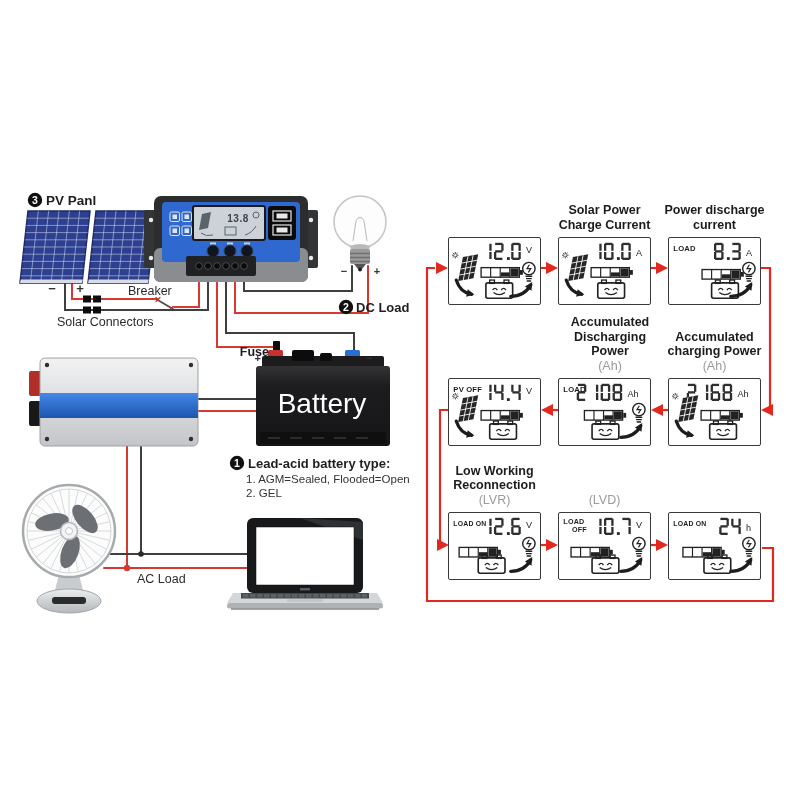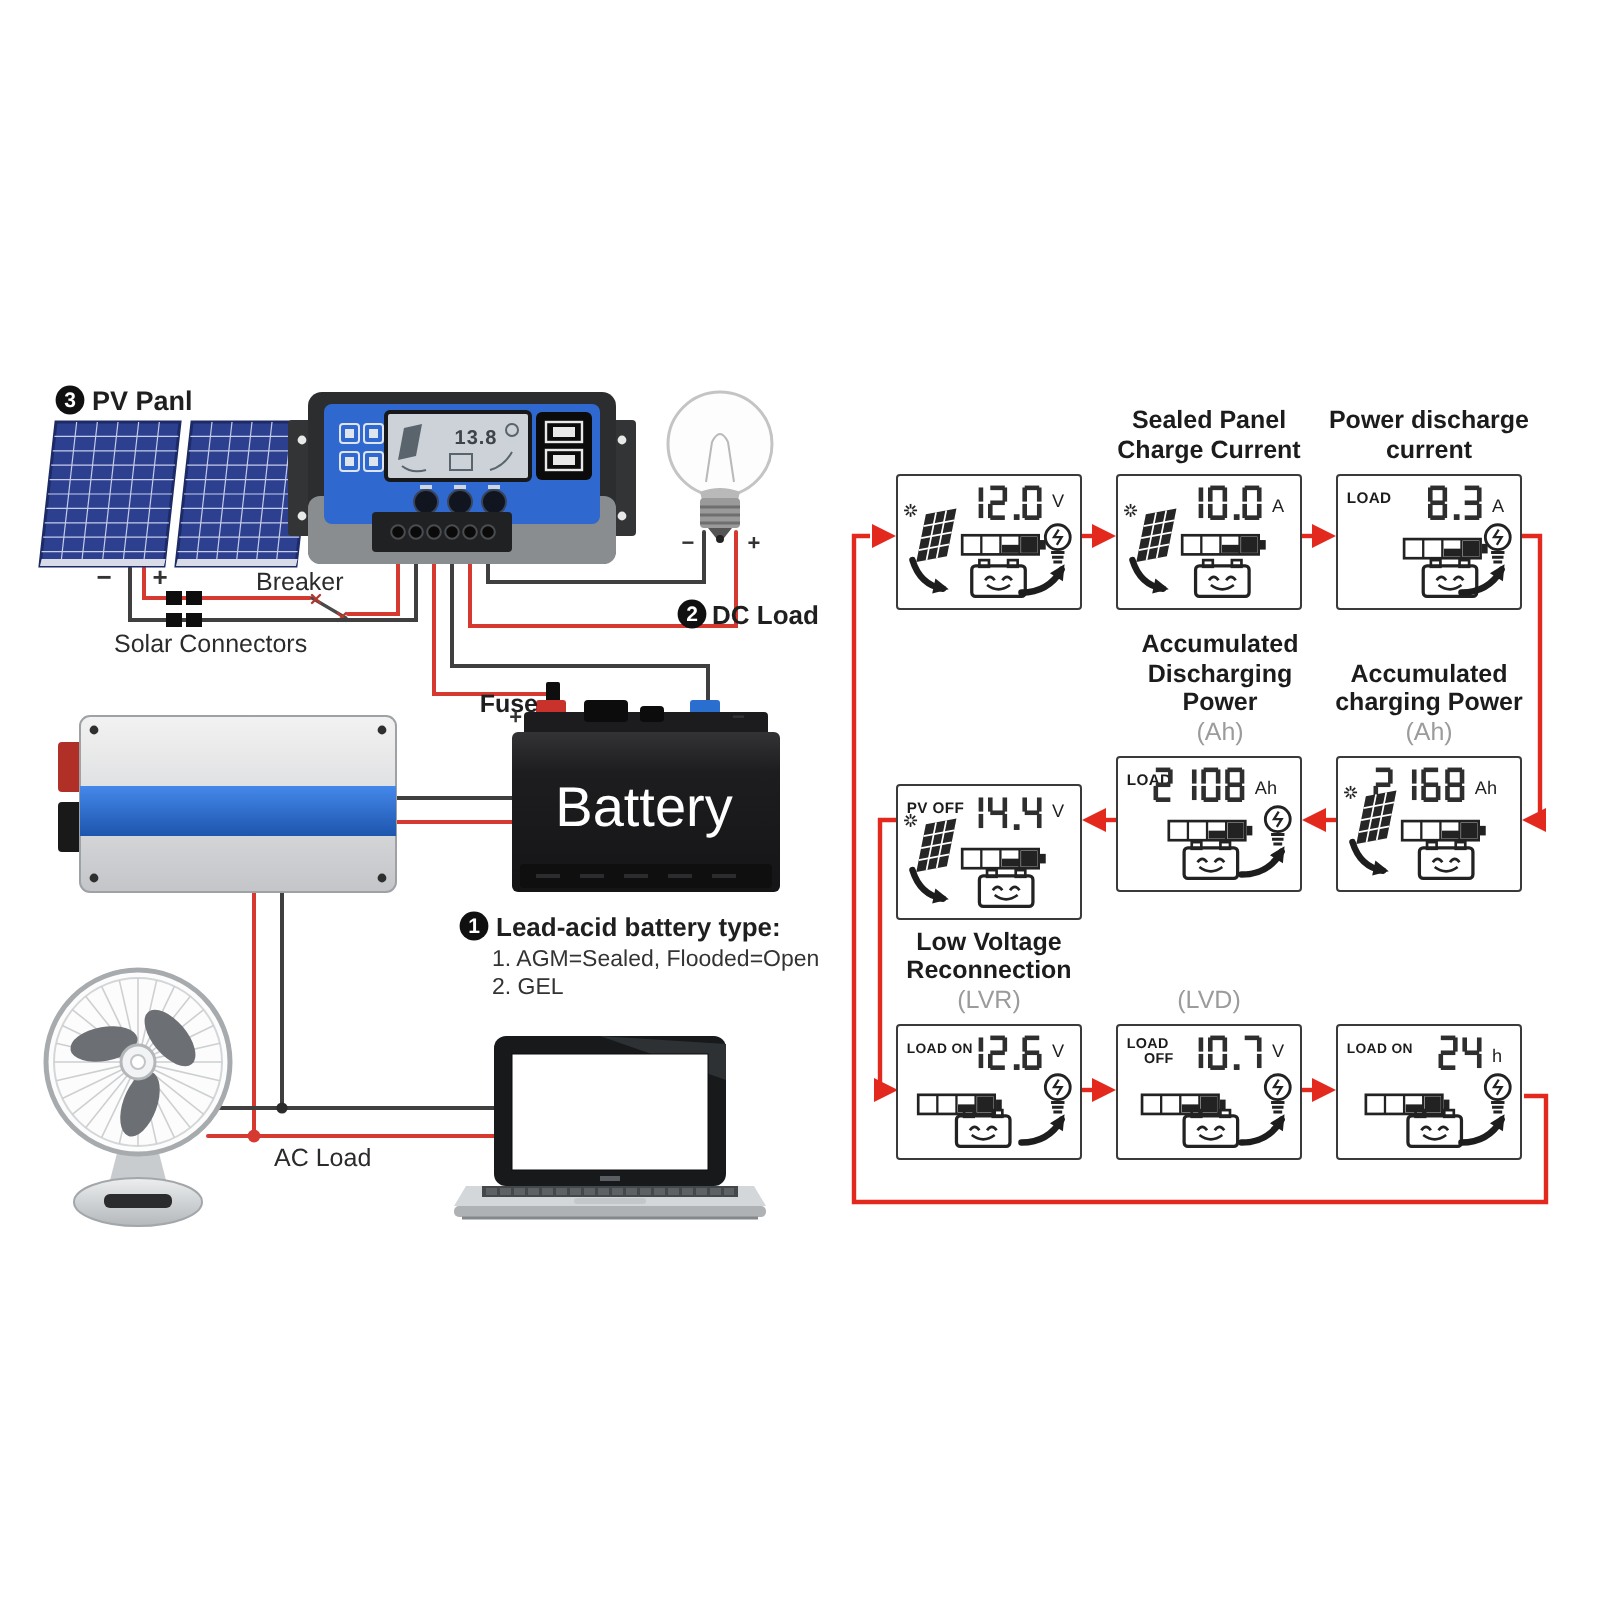--- a/index.html
+++ b/index.html
@@ -365,21 +365,21 @@
           <g transform="translate(25,59) rotate(12)">
             <path d="M1 0 L-7 4 L-7 -4 Z" fill="#1d1d1d"></path>
           </g>
           <path d="M64 61 Q78 61 85 49" fill="none" stroke="#1d1d1d" stroke-width="3.4" stroke-linecap="round"></path>
           <g transform="translate(86,47) rotate(-58)">
             <path d="M1 0 L-7 4 L-7 -4 Z" fill="#1d1d1d"></path>
           </g>
         </svg>
       </div>
       <div class="cell-title" style="left: 548.5px; top: 186px; width: 112px; height: 46px;">
-        <span class="t">Sealed Panel Charge Current</span>
+        <span class="t">Solar Power Charge Current</span>
       </div>
       <div class="lcd-box" style="left: 558px; top: 237px; width: 93px; height: 68px;">
         <svg width="90" height="65" viewBox="0 0 93 68" xmlns="http://www.w3.org/2000/svg">
           <g fill="#2e2e2e">
             <rect x="41.6" y="6.0" width="2.4" height="7.4"></rect>
             <rect x="41.6" y="14.6" width="2.4" height="7.4"></rect>
             <rect x="47.7" y="5.0" width="7.6" height="2.4"></rect>
             <rect x="54.1" y="6.0" width="2.4" height="7.4"></rect>
             <rect x="54.1" y="14.6" width="2.4" height="7.4"></rect>
             <rect x="47.7" y="20.6" width="7.6" height="2.4"></rect>
@@ -468,21 +468,21 @@
             <rect x="44" y="47" width="28" height="16" rx="2" stroke-width="1.7"></rect>
             <path d="M51 54.5 q2.5 -3.5 5 0 M60 54.5 q2.5 -3.5 5 0" stroke-width="1.4"></path>
             <path d="M52 57 q6 4.5 12 0" stroke-width="1.4"></path>
           </g>
           <path d="M64 61 Q78 61 85 49" fill="none" stroke="#1d1d1d" stroke-width="3.4" stroke-linecap="round"></path>
           <g transform="translate(86,47) rotate(-58)">
             <path d="M1 0 L-7 4 L-7 -4 Z" fill="#1d1d1d"></path>
           </g>
         </svg>
       </div>
-      <div class="lcd-box" style="left: 448px; top: 378px; width: 93px; height: 68px; margin-top: 14px;">
+      <div class="lcd-box" style="left: 448px; top: 378px; width: 93px; height: 68px;">
         <svg width="90" height="65" viewBox="0 0 93 68" xmlns="http://www.w3.org/2000/svg">
           <text x="4" y="14" font-size="8" font-weight="700" fill="#1c1c1c" letter-spacing="0.2">PV OFF</text>
           <g fill="#2e2e2e">
             <rect x="41.6" y="6.0" width="2.4" height="7.4"></rect>
             <rect x="41.6" y="14.6" width="2.4" height="7.4"></rect>
             <rect x="46.5" y="6.0" width="2.4" height="7.4"></rect>
             <rect x="47.7" y="12.8" width="7.6" height="2.4"></rect>
             <rect x="54.1" y="6.0" width="2.4" height="7.4"></rect>
             <rect x="54.1" y="14.6" width="2.4" height="7.4"></rect>
             <rect x="60" y="20" width="3" height="3"></rect>
@@ -640,21 +640,21 @@
             <path d="M49 54.5 q2.5 -3.5 5 0 M58 54.5 q2.5 -3.5 5 0" stroke-width="1.4"></path>
             <path d="M50 57 q6 4.5 12 0" stroke-width="1.4"></path>
           </g>
           <path d="M7 44 Q11 57 23 59" fill="none" stroke="#1d1d1d" stroke-width="3.4" stroke-linecap="round"></path>
           <g transform="translate(25,59) rotate(12)">
             <path d="M1 0 L-7 4 L-7 -4 Z" fill="#1d1d1d"></path>
           </g>
         </svg>
       </div>
       <div class="cell-title" style="left: 438.5px; top: 461px; width: 112px; height: 46px;">
-        <span class="t">Low Voltage Reconnection</span>
+        <span class="t">Low Working Reconnection</span>
         <span class="sub">(LVR)</span>
       </div>
       <div class="lcd-box" style="left: 448px; top: 512px; width: 93px; height: 68px;">
         <svg width="90" height="65" viewBox="0 0 93 68" xmlns="http://www.w3.org/2000/svg">
           <text x="4" y="14" font-size="7.2" font-weight="700" fill="#1c1c1c" letter-spacing="0.2">LOAD ON</text>
           <g fill="#2e2e2e">
             <rect x="41.6" y="6.0" width="2.4" height="7.4"></rect>
             <rect x="41.6" y="14.6" width="2.4" height="7.4"></rect>
             <rect x="47.7" y="5.0" width="7.6" height="2.4"></rect>
             <rect x="54.1" y="6.0" width="2.4" height="7.4"></rect>

